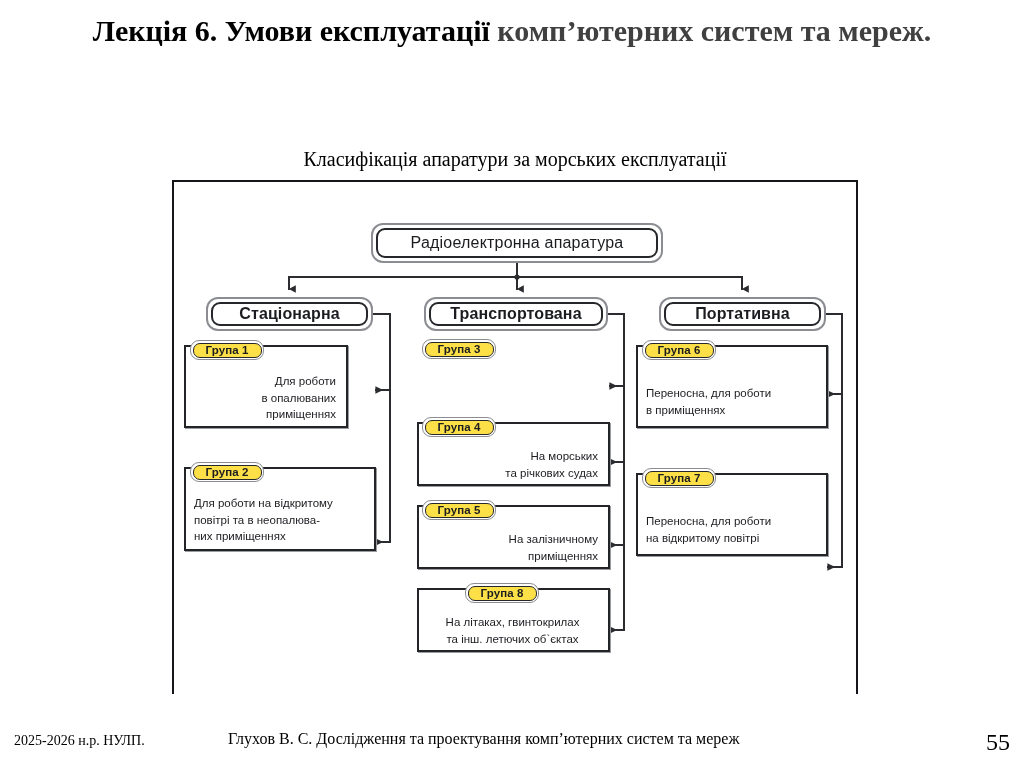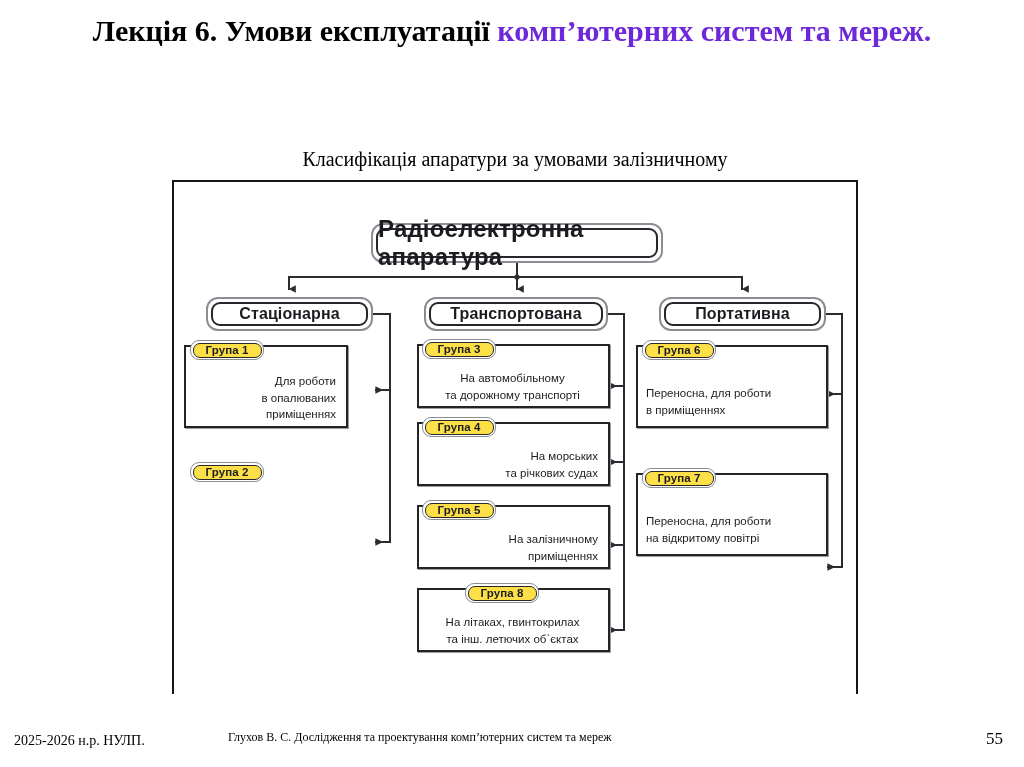--- a/index.html
+++ b/index.html
@@ -21,21 +21,21 @@
     left: 40px;
     top: 10px;
     width: 944px;
     text-align: center;
     font-family: "Liberation Serif", serif;
     font-size: 30px;
     font-weight: bold;
     line-height: 1.42;
     color: #000000;
   }
-  #slide-title .accent { color: #6d28d9; }
+  #slide-title .accent { color: #404040; }
 
   
   #diagram-subtitle {
     position: absolute;
     left: 172px;
     top: 148px;
     width: 686px;
     text-align: center;
     font-family: "Liberation Serif", serif;
     font-size: 20px;
@@ -94,22 +94,22 @@
   }
   .pill-inner span { display: block; }
 
   #node-root {
     left: 197px;
     top: 41px;
     width: 292px;
     height: 40px;
   }
   #node-root .pill-inner span {
-    font-size: 24px;
-    font-weight: bold;
+    font-size: 16px;
+    font-weight: normal;
     letter-spacing: 0.2px;
   }
 
   .category {
     height: 34px;
   }
   .category .pill-inner span {
     font-size: 16px;
     font-weight: bold;
     letter-spacing: 0.1px;
@@ -175,41 +175,41 @@
     top: 733px;
     font-family: "Liberation Serif", serif;
     font-size: 14px;
     color: #000000;
   }
   #footer-center {
     position: absolute;
     left: 228px;
     top: 730px;
     font-family: "Liberation Serif", serif;
-    font-size: 12px;
+    font-size: 16px;
     color: #000000;
     white-space: nowrap;
   }
   #footer-page {
     position: absolute;
     left: 986px;
     top: 729px;
     font-family: "Liberation Serif", serif;
-    font-size: 17px;
+    font-size: 24px;
     color: #000000;
   }
 </style>
 </head>
 <body>
 
 <div id="slide-title">
   <span>Лекція 6. Умови експлуатації </span><span class="accent">комп’ютерних систем та мереж.</span>
 </div>
 
-<div id="diagram-subtitle">Класифікація апаратури за умовами залізничному</div>
+<div id="diagram-subtitle">Класифікація апаратури за морських експлуатації</div>
 
 <div id="diagram-frame">
 
   <svg id="diagram-canvas" viewBox="0 0 686 514" xmlns="http://www.w3.org/2000/svg">
     <defs>
       <marker id="arrowDown" markerWidth="9" markerHeight="9" refX="4.5" refY="7.4" orient="auto" markerUnits="userSpaceOnUse">
         <path d="M0.8,0.6 L4.5,7.6 L8.2,0.6 Z" fill="#2b2c30"></path>
       </marker>
       <marker id="arrowLeft" markerWidth="10" markerHeight="9" refX="8.6" refY="4.5" orient="auto" markerUnits="userSpaceOnUse">
         <path d="M9.2,0.8 L1.4,4.5 L9.2,8.2 Z" fill="#2b2c30"></path>
@@ -272,30 +272,31 @@
     <div class="group-text align-right" style="top:26px;">Для роботи
 в опалюваних
 приміщеннях</div>
   </div>
   <div class="group-tag" style="left:16px; top:158px; width:74px; height:20px;">
     <div class="tag-inner">
         <span>Група 1</span>
       </div>
   </div>
 
+  <div class="group-box" style="left:10px; top:285px; width:192px; height:84px;">
+    <div class="group-text align-left" style="top:26px;">Для роботи на відкритому
+повітрі та в неопалюва-
+них приміщеннях</div>
+  </div>
   <div class="group-tag" style="left:16px; top:280px; width:74px; height:20px;">
     <div class="tag-inner">
         <span>Група 2</span>
       </div>
   </div>
 
-  <div class="group-box" style="left:243px; top:162px; width:193px; height:64px;">
-    <div class="group-text align-center" style="top:24px;">На автомобільному
-та дорожному транспорті</div>
-  </div>
   <div class="group-tag" style="left:248px; top:157px; width:74px; height:20px;">
     <div class="tag-inner">
         <span>Група 3</span>
       </div>
   </div>
 
   <div class="group-box" style="left:243px; top:240px; width:193px; height:64px;">
     <div class="group-text align-right" style="top:24px;">На морських
 та річкових судах</div>
   </div>

